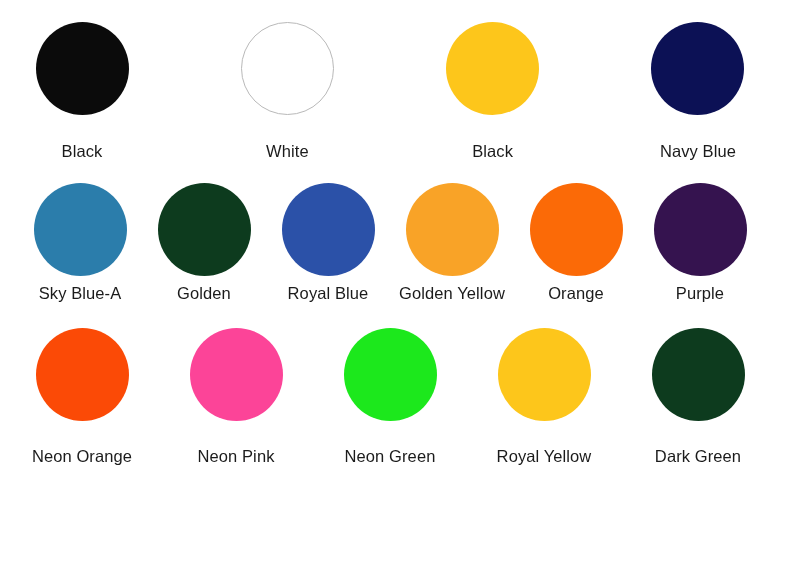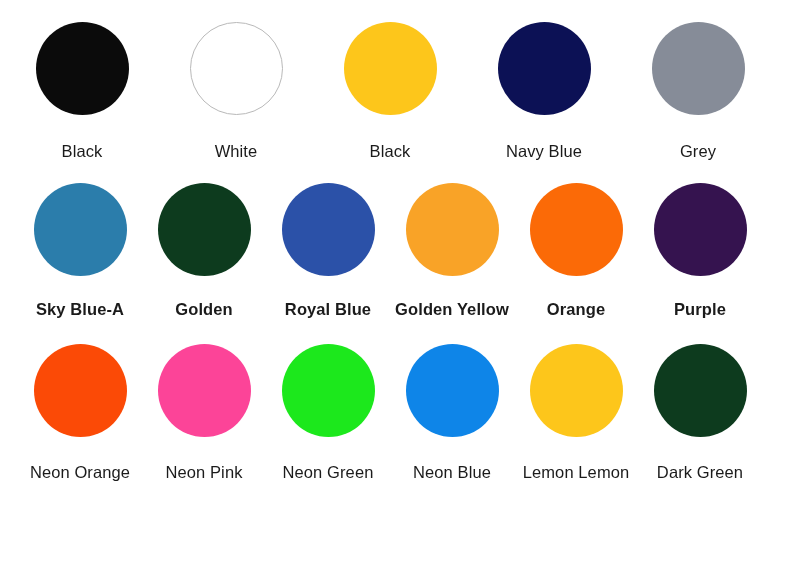--- a/index.html
+++ b/index.html
@@ -54,21 +54,21 @@
     font-size: 16.5px;
     line-height: 1.1;
     color: #1b1b1b;
     text-align: center;
     white-space: nowrap;
     letter-spacing: 0.1px;
   }
   
   .row-1 .swatch-label { margin-top: 27px; }
   .row-2 { margin-top: 11px; }
-  .row-2 .swatch-label { margin-top: 24px; font-weight: bold; }
+  .row-2 .swatch-label { margin-top: 8px; }
   .row-3 { margin-top: 14px; }
   .row-3 .swatch-label { margin-top: 26px; }
 </style>
 </head>
 <body>
 
 <div id="swatch-chart">
 
   <div class="swatch-row row-1">
     <div class="swatch-cell">
@@ -79,24 +79,20 @@
       <div class="swatch-circle outlined" style="background-color: rgb(255, 255, 255);"></div>
       <div class="swatch-label">White</div>
     </div>
     <div class="swatch-cell">
       <div class="swatch-circle" style="background-color: rgb(253, 198, 27);"></div>
       <div class="swatch-label">Black</div>
     </div>
     <div class="swatch-cell">
       <div class="swatch-circle" style="background-color: rgb(12, 17, 85);"></div>
       <div class="swatch-label">Navy Blue</div>
-    </div>
-    <div class="swatch-cell">
-      <div class="swatch-circle" style="background-color: rgb(134, 140, 152);"></div>
-      <div class="swatch-label">Grey</div>
     </div>
   </div>
 
   <div class="swatch-row row-2">
     <div class="swatch-cell">
       <div class="swatch-circle" style="background-color: rgb(43, 125, 171);"></div>
       <div class="swatch-label">Sky Blue-A</div>
     </div>
     <div class="swatch-cell">
       <div class="swatch-circle" style="background-color: rgb(13, 59, 30);"></div>
@@ -127,26 +123,22 @@
     </div>
     <div class="swatch-cell">
       <div class="swatch-circle" style="background-color: rgb(252, 68, 152);"></div>
       <div class="swatch-label">Neon Pink</div>
     </div>
     <div class="swatch-cell">
       <div class="swatch-circle" style="background-color: rgb(28, 232, 28);"></div>
       <div class="swatch-label">Neon Green</div>
     </div>
     <div class="swatch-cell">
-      <div class="swatch-circle" style="background-color: rgb(14, 133, 232);"></div>
-      <div class="swatch-label">Neon Blue</div>
-    </div>
-    <div class="swatch-cell">
       <div class="swatch-circle" style="background-color: rgb(253, 198, 27);"></div>
-      <div class="swatch-label">Lemon Lemon</div>
+      <div class="swatch-label">Royal Yellow</div>
     </div>
     <div class="swatch-cell">
       <div class="swatch-circle" style="background-color: rgb(13, 59, 30);"></div>
       <div class="swatch-label">Dark Green</div>
     </div>
   </div>
 
 </div>
 
 </body></html>

